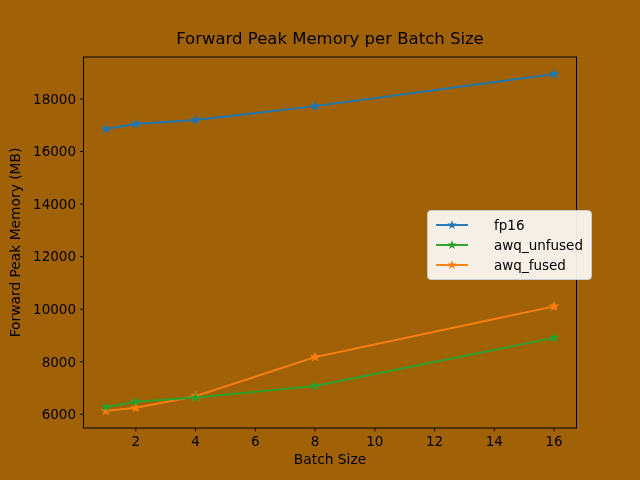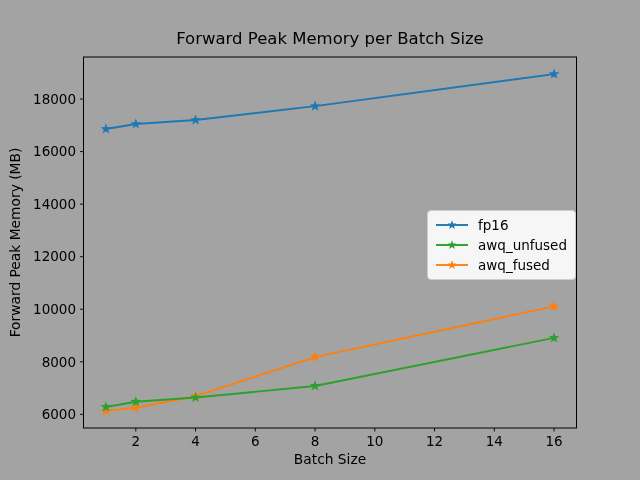--- a/index.html
+++ b/index.html
@@ -1,20 +1,20 @@
 <!DOCTYPE html>
 <html><head>
 <meta charset="utf-8">
 <style>
   html, body { margin: 0; padding: 0; background: #ffffff; }
   .figure {
     position: relative;
     width: 640px;
     height: 480px;
-    background: #a3a3a3;
+    background: #a16207;
     font-family: "DejaVu Sans", sans-serif;
     overflow: hidden;
   }
   svg text {
     font-family: "DejaVu Sans", sans-serif;
     fill: #000000;
   }
   .title-text   { font-size: 16.5px; text-anchor: middle; }
   .axis-label   { font-size: 13.8px; text-anchor: middle; }
   .tick-label-x { font-size: 13.5px; text-anchor: middle; }
@@ -29,21 +29,21 @@
     padding: 4px 8px 4px 7px;
     white-space: nowrap;
   }
   .legend-item {
     display: flex;
     align-items: center;
     height: 20px;
   }
   .legend-sample { flex: 0 0 auto; }
   .legend-label {
-    margin-left: 9px;
+    margin-left: 25px;
     font-size: 13.5px;
     color: #000000;
   }
 </style>
 </head>
 <body>
 
 <div class="figure">
   <svg id="chart" width="640" height="480" viewBox="0 0 640 480">
     <text class="title-text" x="330" y="44">Forward Peak Memory per Batch Size</text>

